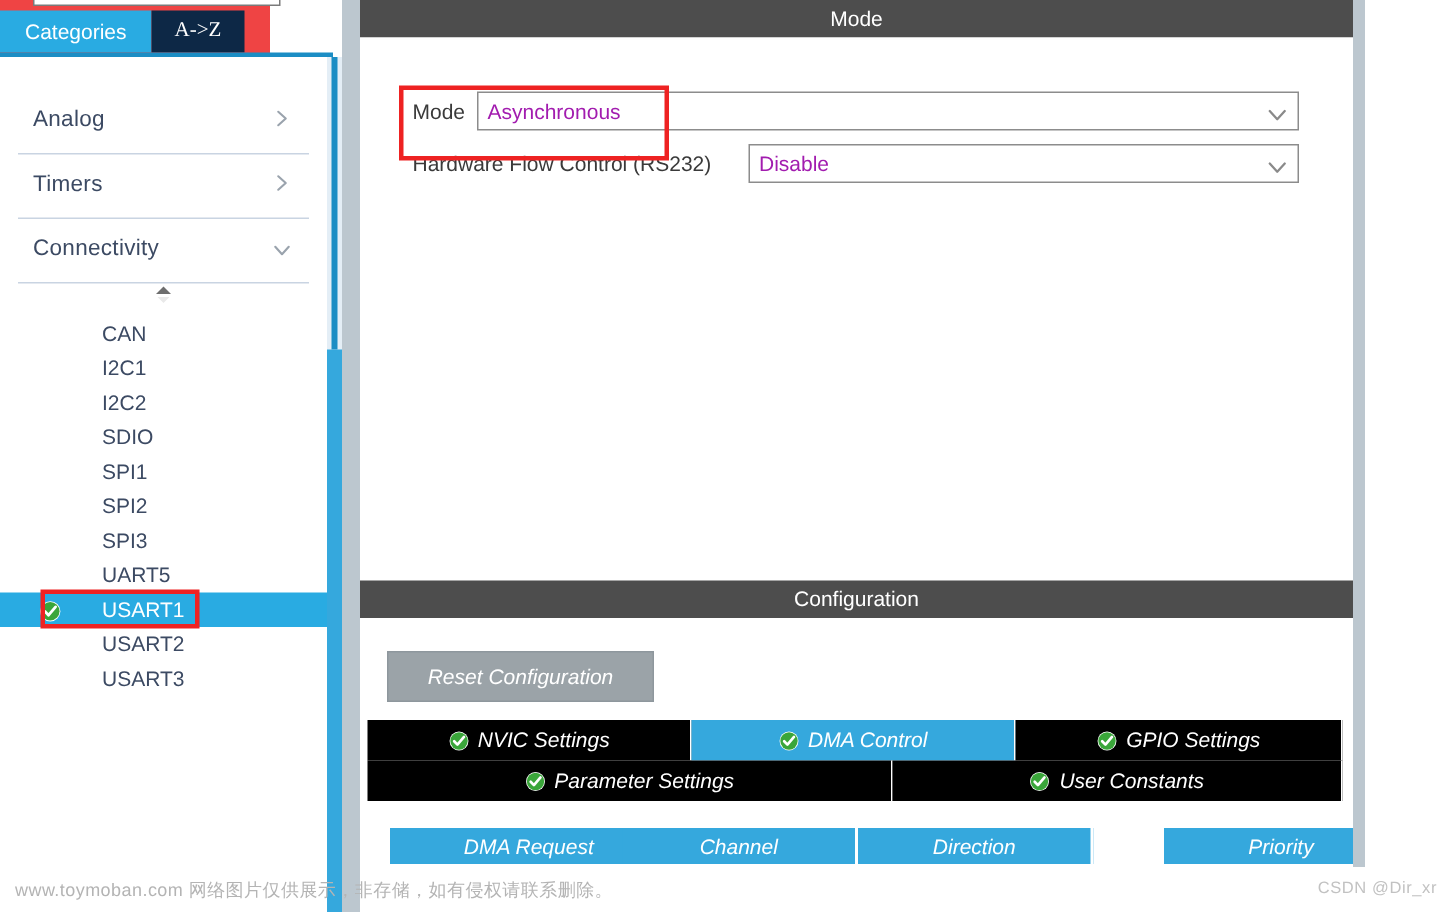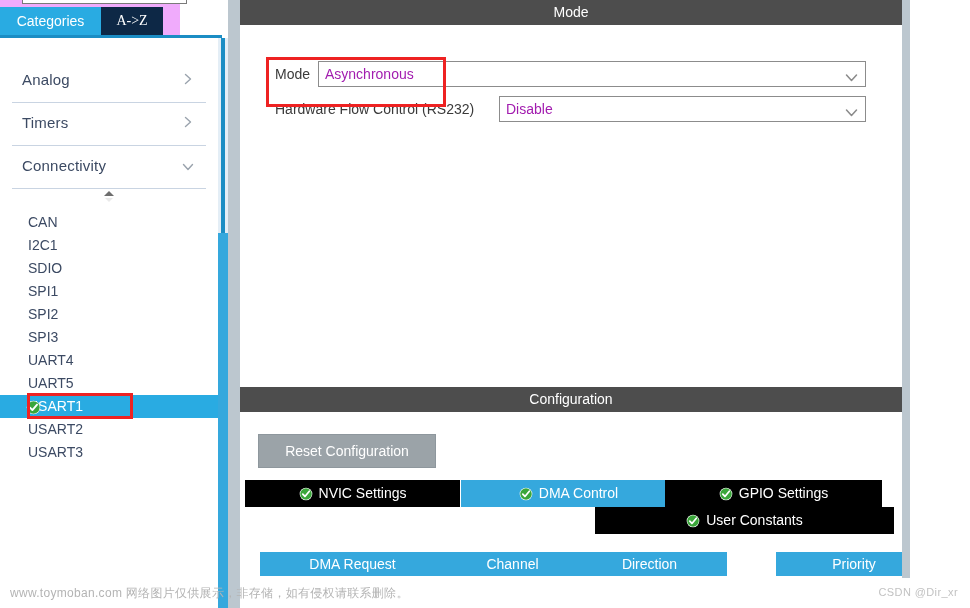--- a/index.html
+++ b/index.html
@@ -9,21 +9,21 @@
     font-family:"Liberation Sans","DejaVu Sans",sans-serif;
     overflow:hidden;
     position:relative;
     -webkit-font-smoothing:antialiased;
   }
   .app{position:absolute;inset:0;}
 
   
   #sidebar{
     position:absolute;left:0;top:0;width:180px;height:578px;
-    background:#f0abfc;
+    background:#ef4444;
   }
   #search-shell{
     position:absolute;left:22px;top:-18px;width:165px;height:22px;
     border:1px solid #7a7a7a;background:#fff;box-sizing:border-box;
   }
   #search-input{
     width:100%;height:100%;border:0;outline:0;background:transparent;
     font-family:"Liberation Sans",sans-serif;font-size:12px;color:#333;
     padding:0 4px;box-sizing:border-box;
   }
@@ -59,21 +59,21 @@
   }
   .chev svg{display:block;}
 
   #scroll-up-icon{
     position:absolute;left:0;width:218px;top:0;height:18px;text-align:center;
   }
   #scroll-up-icon svg{display:block;margin:0 auto;}
 
   .per-item{
     position:relative;height:23px;line-height:23px;
-    font-size:14px;color:#3c4a63;padding-left:28px;
+    font-size:14px;color:#3c4a63;padding-left:68px;
     white-space:nowrap;box-sizing:border-box;
   }
   .per-item.selected{
     background:#29abe2;color:#ffffff;
   }
   .per-item .check{
     position:absolute;left:26px;top:4px;width:15px;height:15px;display:none;
   }
   .per-item.selected .check{display:block;}
 
@@ -138,21 +138,21 @@
   #row-hfc{top:69px;text-align:center;}
   #row-hfc .form-label{left:35px;}
   #row-hfc .combo{left:259px;width:367px;}
 
   #annot-box{
     position:absolute;left:26px;top:32px;width:180px;height:50px;
     border:3px solid #ee2222;box-sizing:border-box;pointer-events:none;
   }
 
   #cfg-panel{top:387px;height:191px;}
-  #cfg-panel .panel-body{height:166px;position:relative;}
+  #cfg-panel .panel-body{height:166px;position:relative;font-style:italic;}
 
   #reset-btn{
     position:absolute;left:18px;top:22px;width:178px;height:34px;
     background:#9ba3a8;border:1px solid #8e979d;box-sizing:border-box;
     color:#ffffff;font-size:14px;line-height:32px;text-align:center;
   }
 
   .tabrow{position:absolute;left:5px;height:27px;}
   #tabrow1{top:68px;width:650px;}
   #tabrow2{top:95px;width:650px;}
@@ -242,25 +242,25 @@
           <svg width="16" height="14" viewBox="0 0 16 14">
             <path d="M8 2 L13 7 L3 7 Z" fill="#6e6e6e"></path>
             <path d="M4 9 L12 9 L8 13 Z" fill="#e9e9e9"></path>
           </svg>
         </div>
       </div>
 
       <div id="peripheral-list">
           <div class="per-item"><span>CAN</span></div>
           <div class="per-item"><span>I2C1</span></div>
+          <div class="per-item"><span>I2C2</span></div>
           <div class="per-item"><span>SDIO</span></div>
           <div class="per-item"><span>SPI1</span></div>
           <div class="per-item"><span>SPI2</span></div>
           <div class="per-item"><span>SPI3</span></div>
-          <div class="per-item"><span>UART4</span></div>
           <div class="per-item"><span>UART5</span></div>
           <div class="per-item selected"><span class="check"><svg width="15" height="15" viewBox="0 0 16 16">
                 <circle cx="8" cy="8" r="7.2" fill="#ffffff"></circle>
                 <circle cx="8" cy="8" r="6.6" fill="#3aa63a"></circle>
                 <path d="M4.3 8.2 L6.8 10.8 L11.8 4.9" fill="none" stroke="#ffffff" stroke-width="2" stroke-linecap="round" stroke-linejoin="round"></path>
               </svg></span><span>USART1</span><span style="position: absolute; left: 27px; top: -2px; width: 106px; height: 26px; border: 3px solid rgb(238, 34, 34); box-sizing: border-box;"></span></div>
           <div class="per-item"><span>USART2</span></div>
           <div class="per-item"><span>USART3</span></div>
         </div>
     </div>
@@ -316,37 +316,42 @@
             <div class="cfg-tab" style="left: 0px; width: 216px;"><span class="tcheck"><svg width="14" height="14" viewBox="0 0 16 16">
                   <circle cx="8" cy="8" r="7.2" fill="#ffffff"></circle>
                   <circle cx="8" cy="8" r="6.6" fill="#3aa63a"></circle>
                   <path d="M4.3 8.2 L6.8 10.8 L11.8 4.9" fill="none" stroke="#ffffff" stroke-width="2" stroke-linecap="round" stroke-linejoin="round"></path>
                 </svg></span><span>NVIC Settings</span></div>
             <div class="cfg-tab active" style="left: 216px; width: 216px;"><span class="tcheck"><svg width="14" height="14" viewBox="0 0 16 16">
                   <circle cx="8" cy="8" r="7.2" fill="#ffffff"></circle>
                   <circle cx="8" cy="8" r="6.6" fill="#3aa63a"></circle>
                   <path d="M4.3 8.2 L6.8 10.8 L11.8 4.9" fill="none" stroke="#ffffff" stroke-width="2" stroke-linecap="round" stroke-linejoin="round"></path>
                 </svg></span><span>DMA Control</span></div>
-            <div class="cfg-tab" style="left: 420px; width: 218px;"><span class="tcheck"><svg width="14" height="14" viewBox="0 0 16 16">
+            <div class="cfg-tab" style="left: 432px; width: 218px;"><span class="tcheck"><svg width="14" height="14" viewBox="0 0 16 16">
                   <circle cx="8" cy="8" r="7.2" fill="#ffffff"></circle>
                   <circle cx="8" cy="8" r="6.6" fill="#3aa63a"></circle>
                   <path d="M4.3 8.2 L6.8 10.8 L11.8 4.9" fill="none" stroke="#ffffff" stroke-width="2" stroke-linecap="round" stroke-linejoin="round"></path>
                 </svg></span><span>GPIO Settings</span></div>
           </div>
         <div class="tabrow" id="tabrow2">
+            <div class="cfg-tab" style="left: 0px; width: 350px;"><span class="tcheck"><svg width="14" height="14" viewBox="0 0 16 16">
+                  <circle cx="8" cy="8" r="7.2" fill="#ffffff"></circle>
+                  <circle cx="8" cy="8" r="6.6" fill="#3aa63a"></circle>
+                  <path d="M4.3 8.2 L6.8 10.8 L11.8 4.9" fill="none" stroke="#ffffff" stroke-width="2" stroke-linecap="round" stroke-linejoin="round"></path>
+                </svg></span><span>Parameter Settings</span></div>
             <div class="cfg-tab" style="left: 350px; width: 300px;"><span class="tcheck"><svg width="14" height="14" viewBox="0 0 16 16">
                   <circle cx="8" cy="8" r="7.2" fill="#ffffff"></circle>
                   <circle cx="8" cy="8" r="6.6" fill="#3aa63a"></circle>
                   <path d="M4.3 8.2 L6.8 10.8 L11.8 4.9" fill="none" stroke="#ffffff" stroke-width="2" stroke-linecap="round" stroke-linejoin="round"></path>
                 </svg></span><span>User Constants</span></div>
           </div>
 
         <div id="dma-table">
             <div class="dma-col" style="left: 0px; width: 187px;">DMA Request</div>
-            <div class="dma-col" style="left: 155px; width: 157px; margin-left: 20px;">Channel</div>
+            <div class="dma-col" style="left: 155px; width: 157px;">Channel</div>
             <div class="dma-col" style="left: 312px; width: 157px;">Direction</div>
             <div class="dma-col" style="left: 469px; width: 156px;">Priority</div>
           </div>
       </div>
     </div>
   </div>
 
   <div id="main-gutter">
     
   </div>

